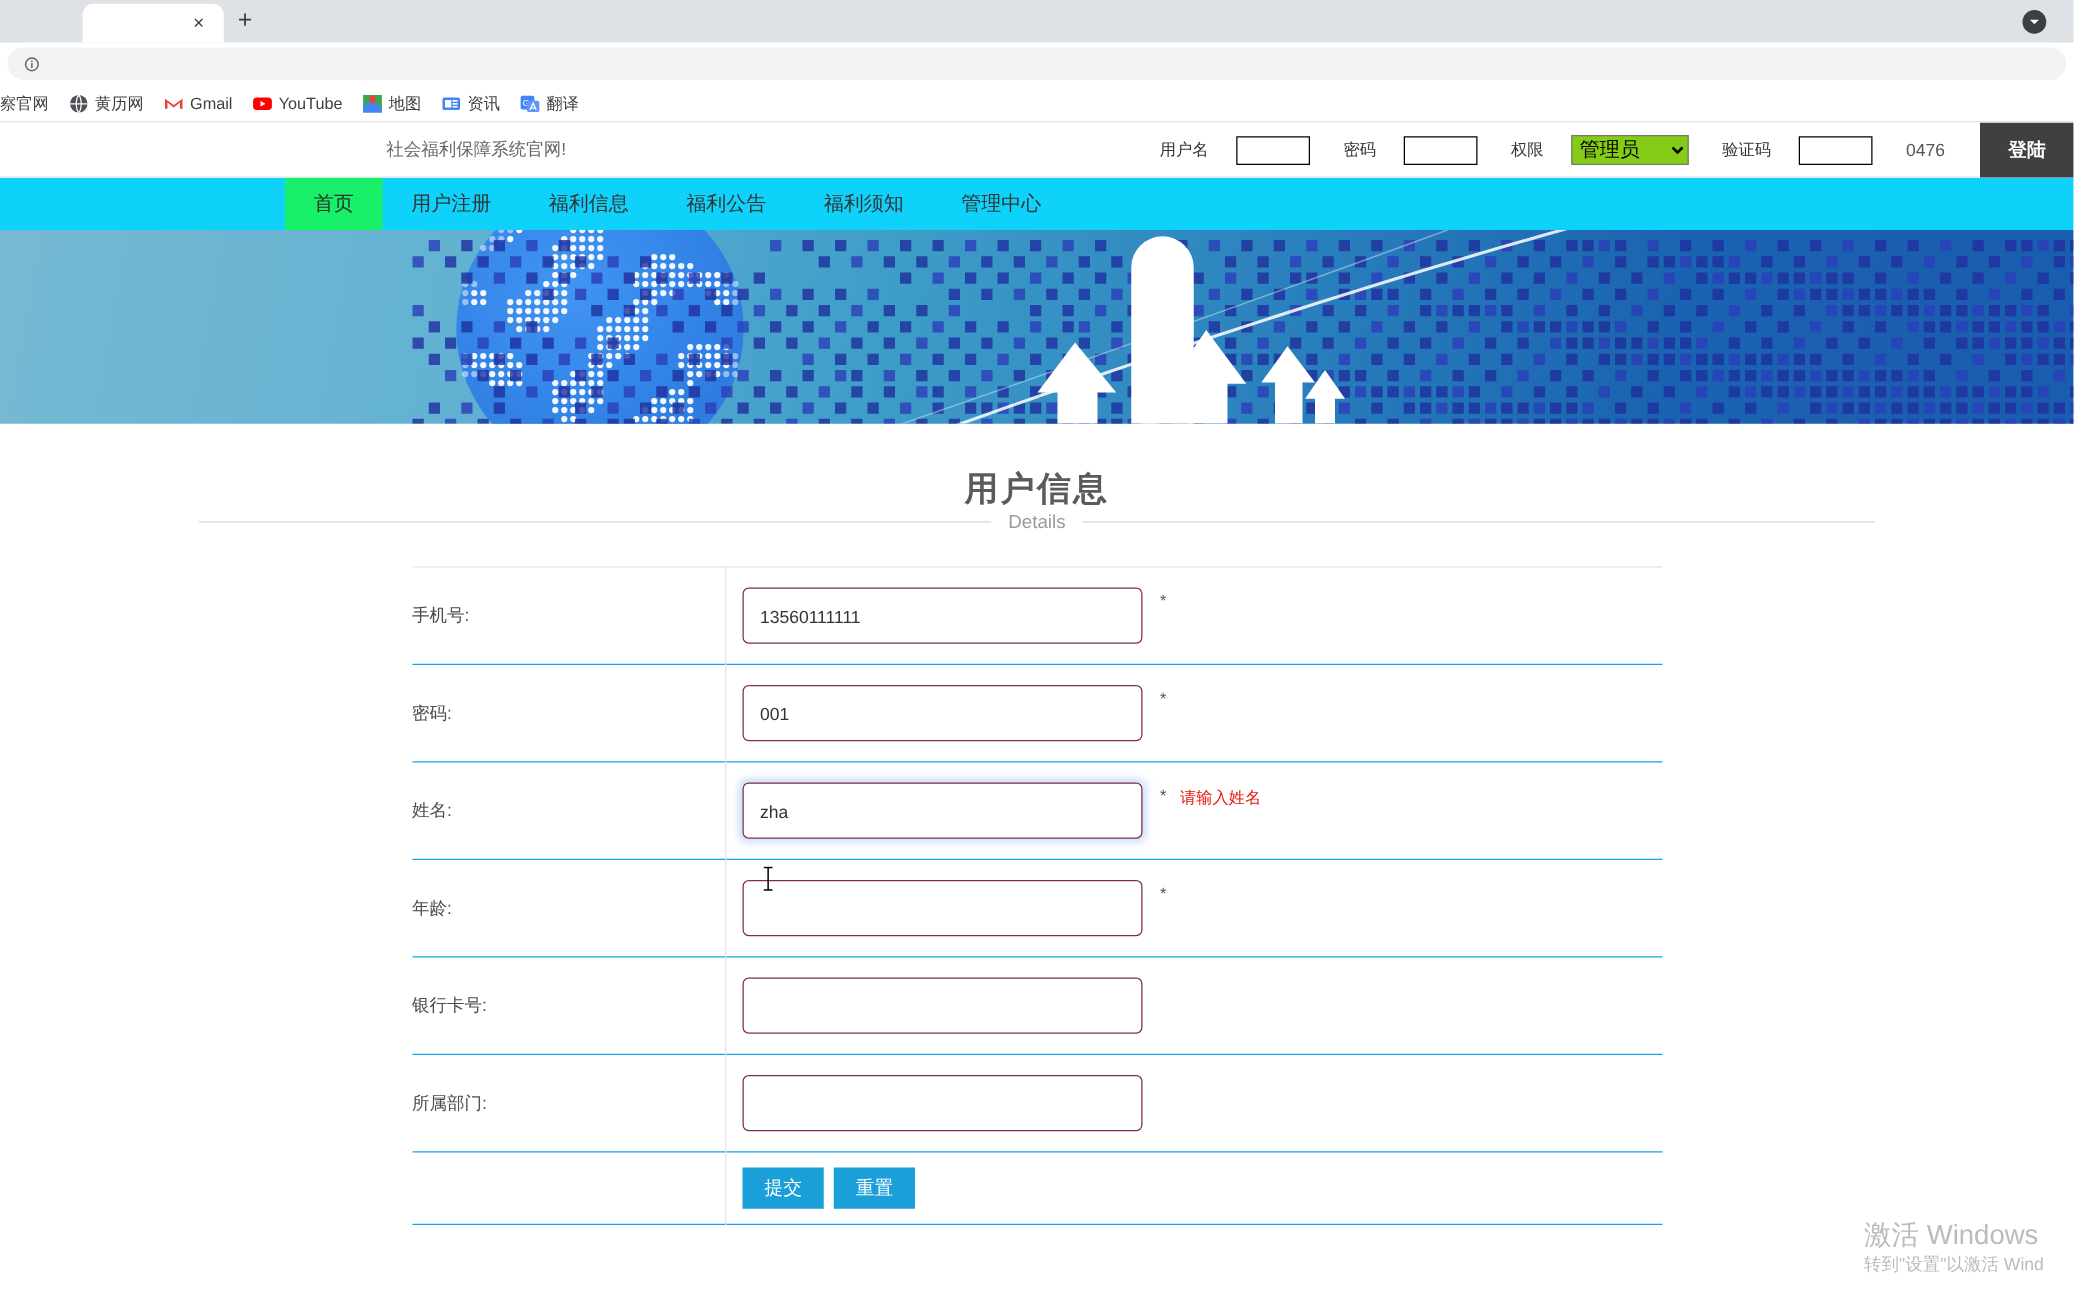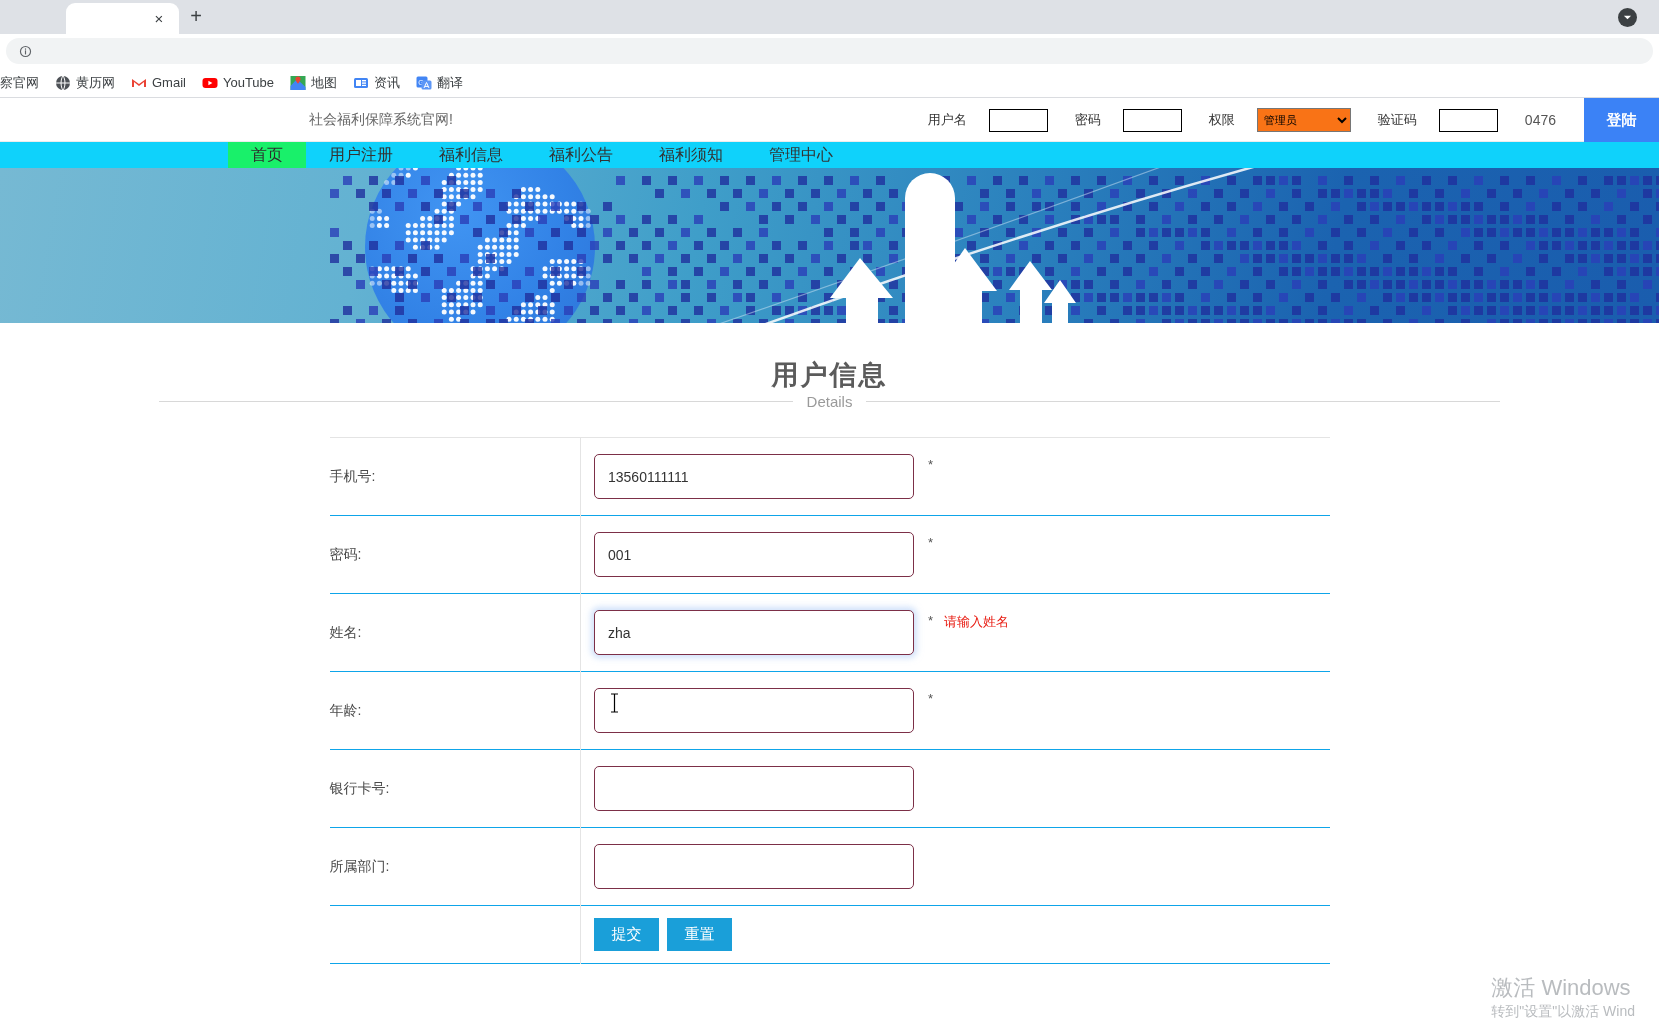--- a/index.html
+++ b/index.html
@@ -82,34 +82,34 @@
     position: absolute; right: 0; top: 0; height: 44px;
     display: flex; align-items: center; gap: 16px;
   }
   .lf-label { font-size: 13px; color: #333; margin-right: 6px; }
   .lf-input {
     width: 59px; height: 23px; border: 1px solid #000; background: #fff;
     margin-right: 11px; font-size: 13px; padding: 0 3px;
     font-family: "Liberation Sans", sans-serif;
   }
   .lf-select {
-    width: 94px; height: 24px; border: 1px solid #767676; background: #f97316;
-    margin-right: 11px; font-size: 11px; padding: 0 2px;
+    width: 94px; height: 24px; border: 1px solid #767676; background: #84cc16;
+    margin-right: 11px; font-size: 16px; padding: 0 2px;
     font-family: "Liberation Sans", sans-serif; color: #000;
   }
   .lf-code { font-size: 14px; color: #555; margin-right: 12px; }
   .lf-submit {
-    width: 75px; height: 44px; background: #3b82f6; color: #fff;
+    width: 75px; height: 44px; background: #404040; color: #fff;
     border: none; font-size: 15px; font-weight: bold; cursor: pointer;
     font-family: "Liberation Sans", sans-serif;
   }
 
   
   .nav {
-    height: 26px; background: #0fd2fb; display: flex; align-items: stretch;
+    height: 42px; background: #0fd2fb; display: flex; align-items: stretch;
     padding-left: 228px;
     text-align: center;
   }
   .nav-item {
     display: flex; align-items: center; justify-content: center;
     padding: 0 23px; font-size: 16px; color: #333; cursor: pointer;
     white-space: nowrap;
   }
   .nav-item.active { background: #19f06a; color: #2d2d2d; }
 

